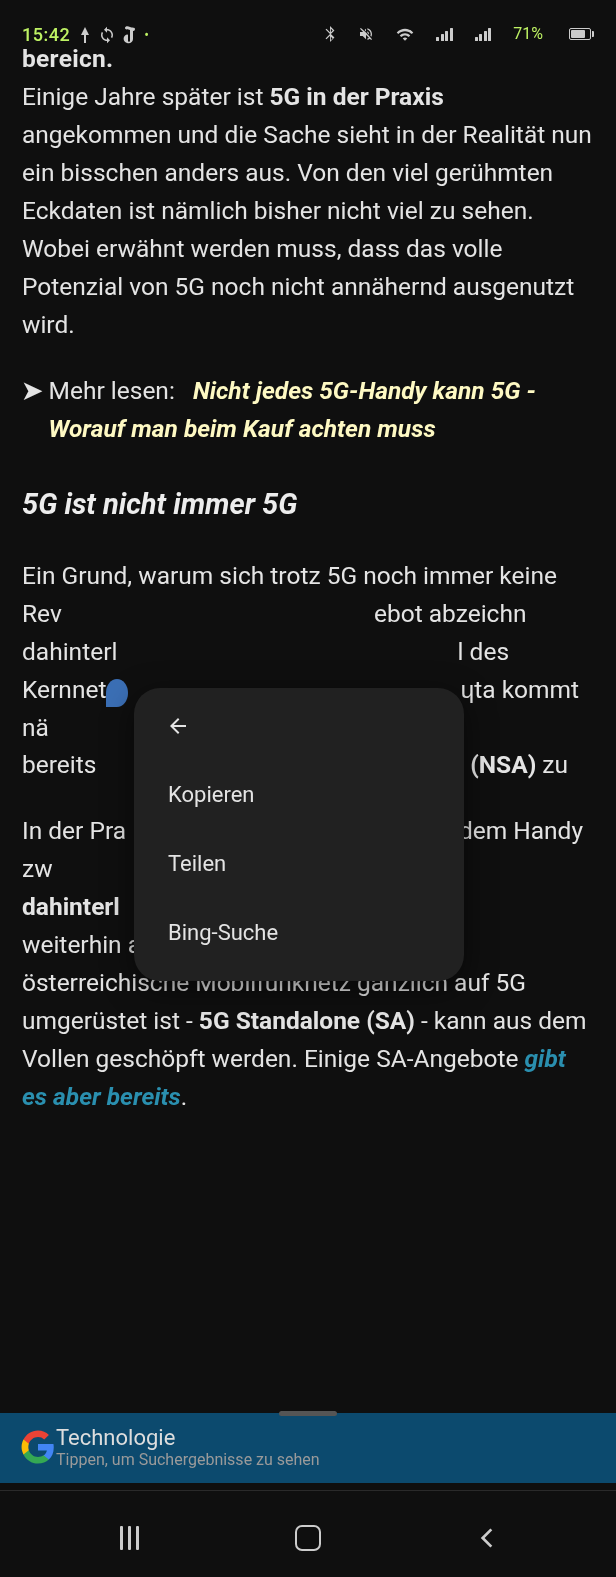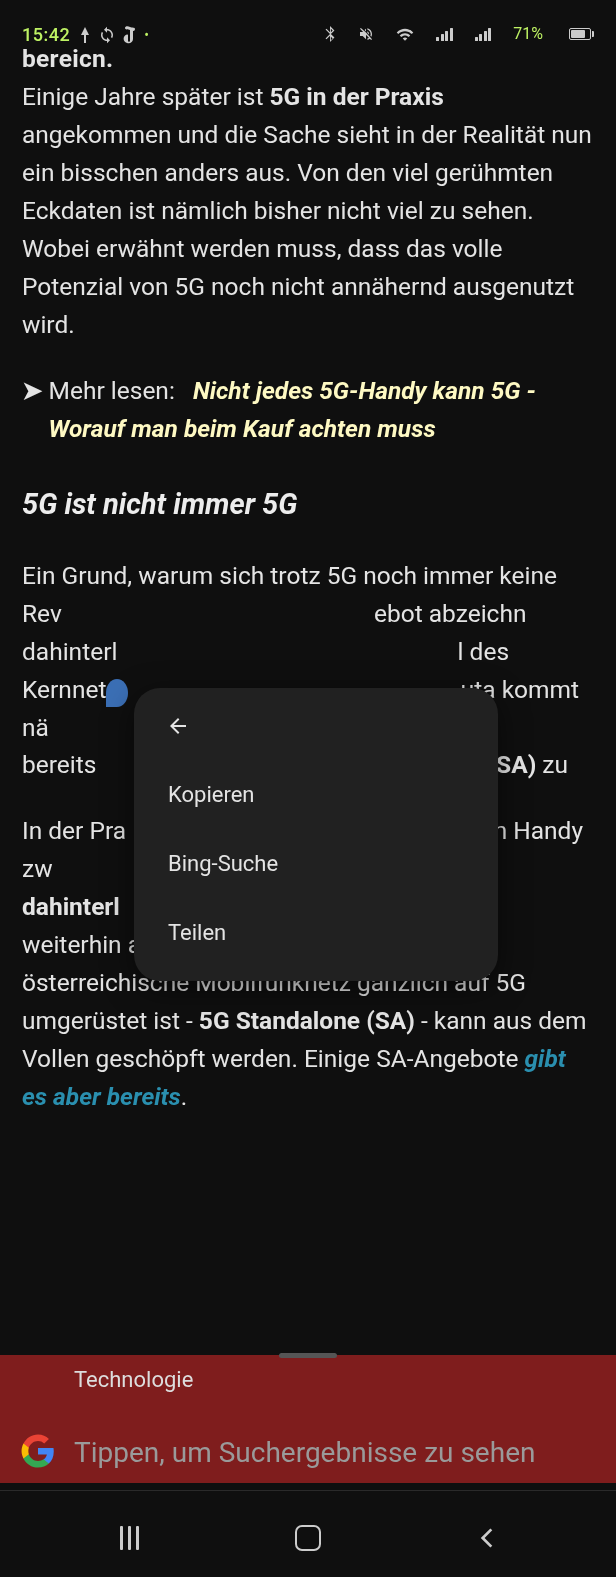--- a/index.html
+++ b/index.html
@@ -63,21 +63,21 @@
     vertical-align: middle;
     position: relative;
     top: 2px;
   }
 
   
   .context-menu {
     position: absolute;
     left: 134px;
     top: 688px;
-    width: 364px;
+    width: 330px;
     background: #212121;
     border-radius: 26px;
     padding: 22px 0 14px;
     box-shadow: 0 8px 30px rgba(0,0,0,0.5);
     z-index: 10;
   }
   .cm-back {
     padding: 4px 30px 18px;
   }
   .cm-back svg { fill: #e4e4e4; }
@@ -93,38 +93,37 @@
     color: #4a4a4a;
     letter-spacing: 2px;
   }
 
   
   .google-bar {
     position: absolute;
     bottom: 94px;
     left: 0; right: 0;
     display: flex;
-    align-items: flex-end;
-    gap: 18px;
+    align-items: center;
     padding: 12px 20px 14px;
-    background: #7f1d1d;
+    background: #0c4a6e;
   }
   .g-handle {
     position: absolute;
     top: -2px;
     left: 50%;
     transform: translateX(-50%);
     width: 58px; height: 5px;
     background: #555;
     border-radius: 3px;
   }
   .g-logo { width: 36px; height: 36px; flex-shrink:0; }
   .g-text { display:flex; flex-direction: column; }
   .g-title { font-size: 22px; color: #ddd; }
-  .g-sub { font-size: 28px; color: #9a9a9a; margin-top: 44px; }
+  .g-sub { font-size: 16px; color: #9a9a9a; }
   .g-divider {
     position:absolute;
     bottom: 86px;
     left:0; right:0;
     height:1px;
     background:#2a2a2a;
   }
 
   
   .nav-bar {
@@ -249,22 +248,22 @@
   </div>
 </div>
 
 <div class="context-menu">
   <div class="cm-back">
     <svg width="28" height="24" viewBox="0 0 24 24">
         <path d="M20 11H7.8l5.6-5.6L12 4l-8 8 8 8 1.4-1.4L7.8 13H20z"></path>
       </svg>
   </div>
   <div class="cm-item">Kopieren</div>
+  <div class="cm-item">Teilen</div>
   <div class="cm-item">Bing-Suche</div>
-  <div class="cm-item">Teilen</div>
 </div>
 
 <div class="google-bar">
   <div class="g-handle"></div>
   <svg class="g-logo" viewBox="0 0 48 48">
     <path fill="#4285F4" d="M45 24.5c0-1.6-.1-3.1-.4-4.5H24v8.5h11.8c-.5 2.8-2 5.1-4.3 6.7v5.6h7C42.6 37 45 31.3 45 24.5z"></path>
     <path fill="#34A853" d="M24 46c5.9 0 10.8-2 14.4-5.3l-7-5.6c-2 1.3-4.5 2.1-7.4 2.1-5.7 0-10.5-3.8-12.2-9H4.6v5.7C8.2 41.1 15.5 46 24 46z"></path>
     <path fill="#FBBC05" d="M11.8 28.2c-.4-1.3-.7-2.7-.7-4.2s.3-2.9.7-4.2v-5.7H4.6C3 17.3 2.1 20.5 2.1 24s.9 6.7 2.5 9.9l7.2-5.7z"></path>
     <path fill="#EA4335" d="M24 10.8c3.2 0 6.1 1.1 8.3 3.3l6.2-6.2C34.8 4.1 29.9 2 24 2 15.5 2 8.2 6.9 4.6 14.1l7.2 5.7c1.7-5.2 6.5-9 12.2-9z"></path>
   </svg>

